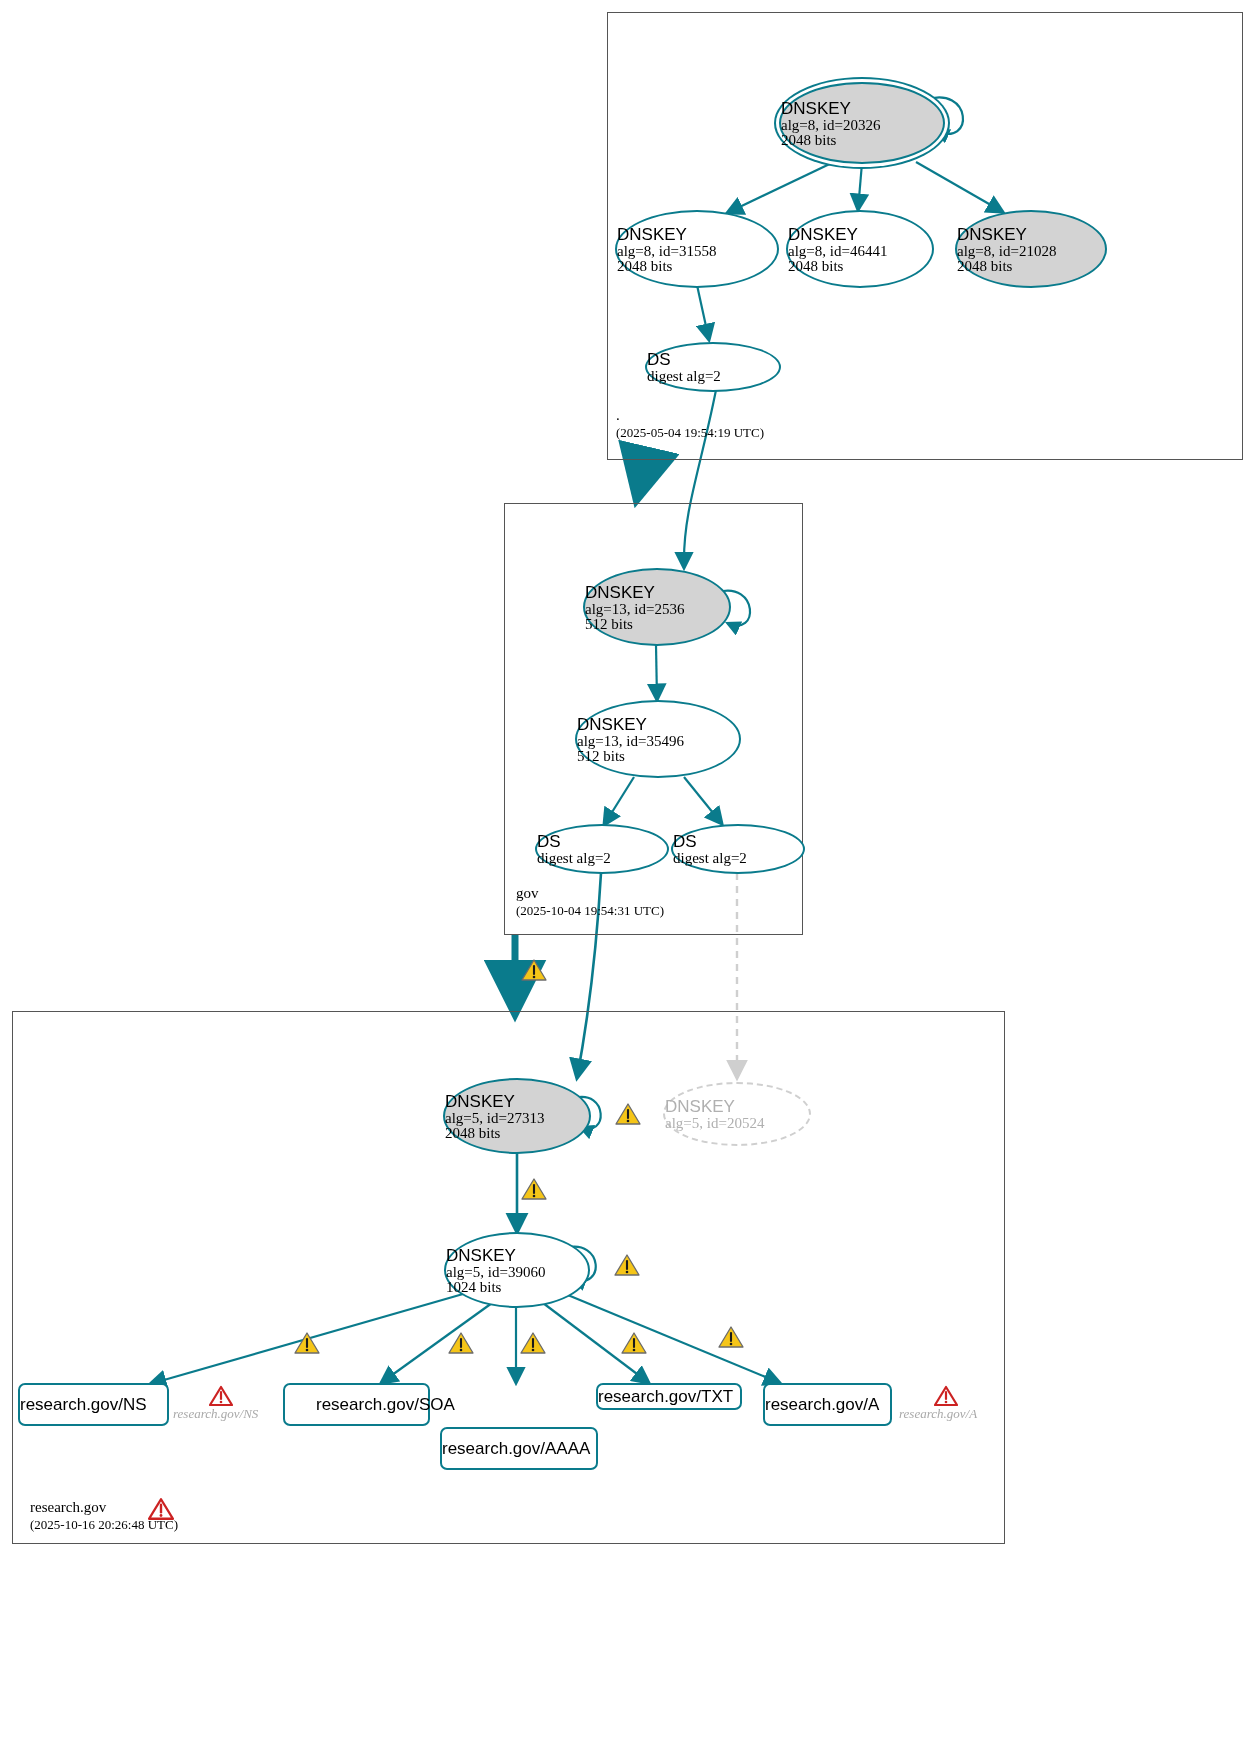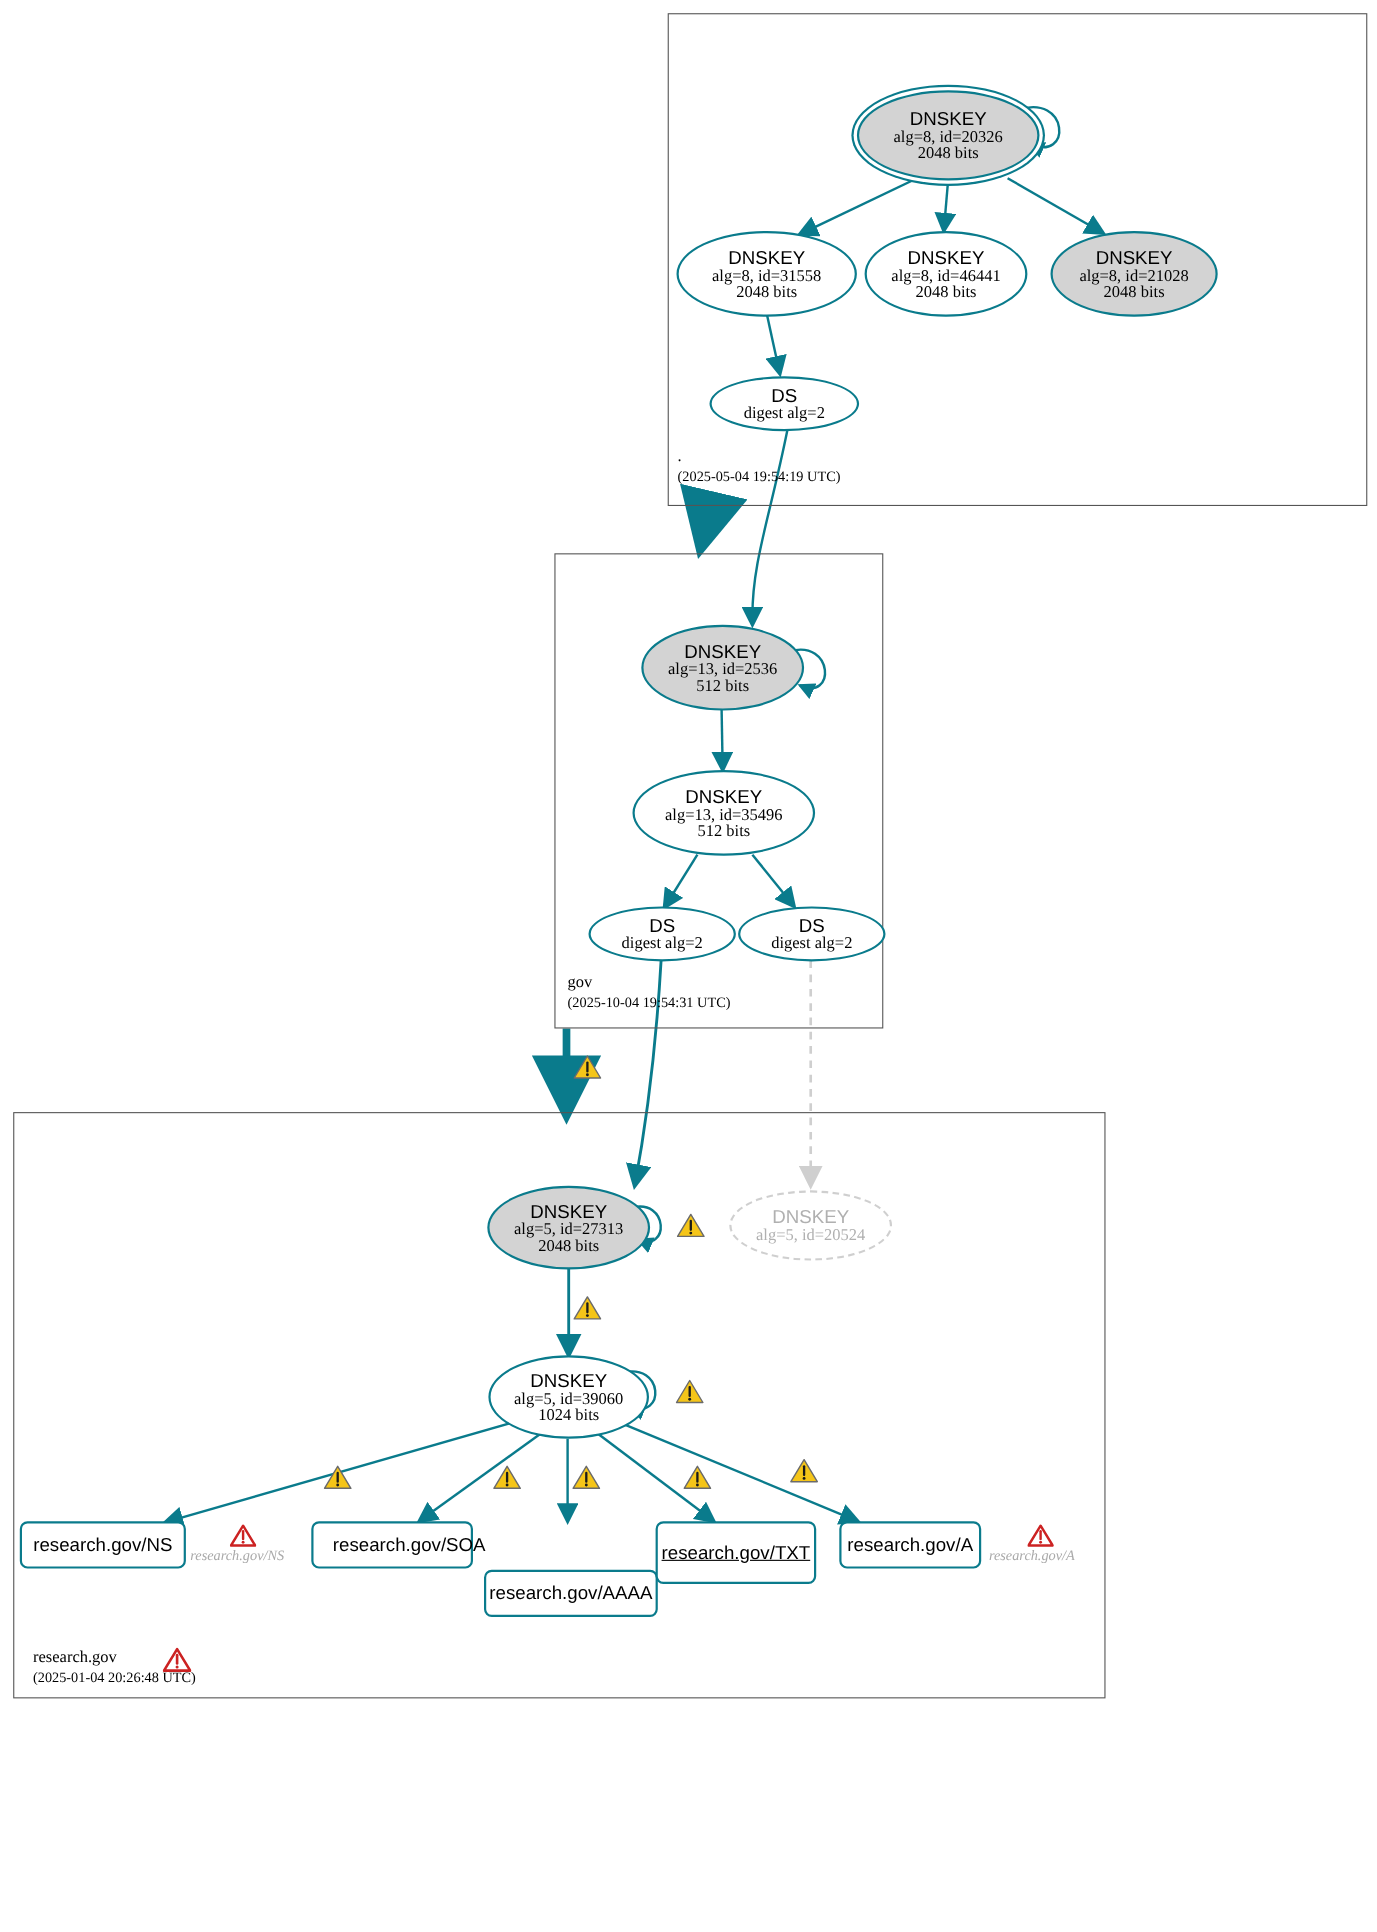--- a/index.html
+++ b/index.html
@@ -7,21 +7,21 @@
   #stage{position:relative;width:1252px;height:1756px;background:#fff;overflow:hidden;}
   svg#wires{position:absolute;left:0;top:0;width:1252px;height:1756px;pointer-events:none;}
 
   .zonebox{position:absolute;border:1px solid #555555;box-sizing:border-box;background:transparent;}
 
   .zonelabel{position:absolute;font-family:"Liberation Serif",serif;color:#000;white-space:nowrap;}
   .zonelabel .zname{font-size:15px;display:block;line-height:18px;}
   .zonelabel .zstamp{font-size:13px;display:block;line-height:17px;}
 
   .node{position:absolute;box-sizing:border-box;display:flex;flex-direction:column;
-        align-items:center;justify-content:center;text-align:center;color:#000;}
+        align-items:flex-start;justify-content:center;text-align:center;color:#000;}
   .ell{border:2px solid #0a7b8c;border-radius:50%;background:#ffffff;}
   .ell.shaded{background:#d3d3d3;}
   .ell.dbl{box-shadow:0 0 0 3px #ffffff, 0 0 0 5px #0a7b8c;}
   .ell.dashed{border:2px dashed #cfcfcf;background:#fff;color:#a8a8a8;}
   .rrbox{border:2px solid #0a7b8c;border-radius:7px;background:#fff;}
 
   .t1{font-family:"Liberation Sans",sans-serif;font-size:17px;line-height:19px;}
   .t2{font-family:"Liberation Serif",serif;font-size:15px;line-height:15px;}
   .ell.dashed .t1,.ell.dashed .t2{color:#b0b0b0;}
 
@@ -101,21 +101,21 @@
     <span class="zstamp">(2025-05-04 19:54:19 UTC)</span>
   </div>
 
   <div class="zonelabel" style="left:516px;top:884px;">
     <span class="zname">gov</span>
     <span class="zstamp">(2025-10-04 19:54:31 UTC)</span>
   </div>
 
   <div class="zonelabel" style="left:30px;top:1498px;">
     <span class="zname">research.gov</span>
-    <span class="zstamp">(2025-01-04 20:26:48 UTC)</span>
+    <span class="zstamp">(2025-10-16 20:26:48 UTC)</span>
   </div>
 
   <div class="node ell shaded dbl" style="left:779px;top:82px;width:166px;height:82px;">
     <div class="t1">DNSKEY</div>
     <div class="t2">alg=8, id=20326</div>
     <div class="t2">2048 bits</div>
   </div>
 
   <div class="node ell" style="left:615px;top:210px;width:164px;height:78px;">
     <div class="t1">DNSKEY</div>
@@ -184,21 +184,21 @@
   </div>
 
   <div class="node rrbox" style="left:283px;top:1383px;width:147px;height:43px;padding-left:31px;">
     <div class="t1">research.gov/SOA</div>
   </div>
 
   <div class="node rrbox" style="left:440px;top:1427px;width:158px;height:43px;">
     <div class="t1">research.gov/AAAA</div>
   </div>
 
-  <div class="node rrbox" style="left:596px;top:1383px;width:146px;height:57px;text-decoration:underline;">
+  <div class="node rrbox" style="left:596px;top:1383px;width:146px;height:27px;">
     <div class="t1">research.gov/TXT</div>
   </div>
 
   <div class="node rrbox" style="left:763px;top:1383px;width:129px;height:43px;">
     <div class="t1">research.gov/A</div>
   </div>
 
   <div class="errlabel" style="left:173px;top:1406px;">research.gov/NS</div>
   <div class="errlabel" style="left:899px;top:1406px;">research.gov/A</div>
 

